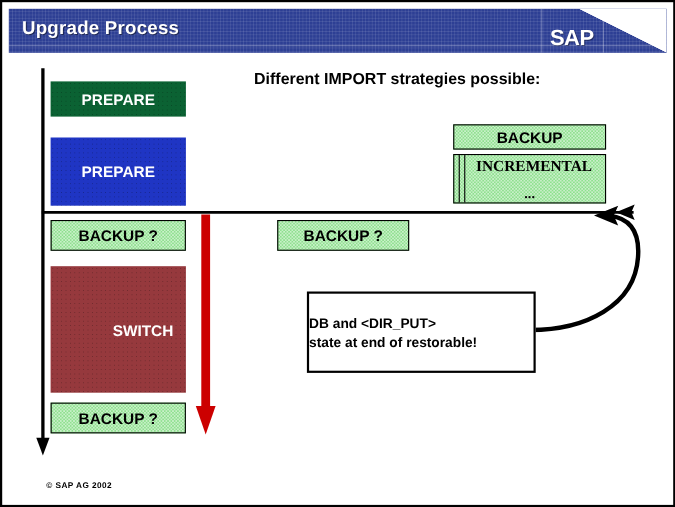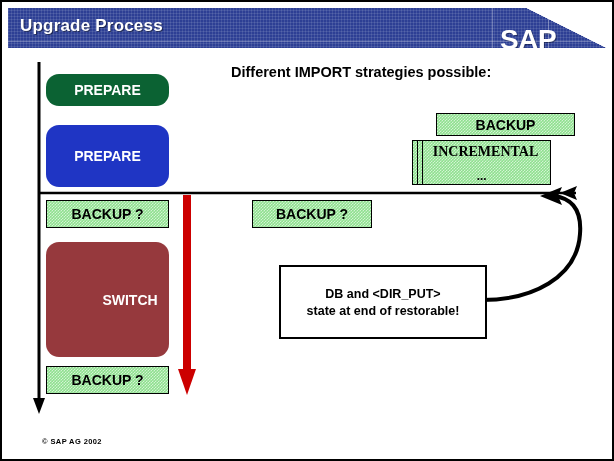--- a/index.html
+++ b/index.html
@@ -31,21 +31,21 @@
     text-shadow:1px 1px 0 rgba(0,0,0,.45);
     white-space:nowrap;
   }
   .hdr-vline{position:absolute;top:0;width:1px;height:40px;background:rgba(255,255,255,.30);}
   #hdr-v1{left:484px;}
   #hdr-v2{left:540px;}
   .hdr-hline{position:absolute;left:0;width:598px;height:1px;background:rgba(255,255,255,.28);}
   #hdr-h1{top:33px;}
   #sap-logo{
     position:absolute;left:492px;top:16px;
-    color:#ffffff;font-size:28px;font-weight:bold;
+    color:#ffffff;font-size:20px;font-weight:bold;
     font-family:"Liberation Sans", sans-serif;
     letter-spacing:-0.5px;
     z-index:4;
     text-shadow:1px 1px 0 rgba(0,0,0,.35);
   }
   
   #hdr-wedge{
     position:absolute;right:0;top:0;width:80px;height:40px;
     background:linear-gradient(to bottom left, #ffffff 49.6%, transparent 50%);
     z-index:3;
@@ -61,21 +61,20 @@
     position:absolute;
     display:flex;align-items:center;justify-content:center;
     font-size:14px;font-weight:bold;
     box-sizing:border-box;
     text-align:center;
   }
   .dotted-fill{
     background-image:
       radial-gradient(rgba(0,0,0,.30) .6px, transparent .7px);
     background-size:4px 4px;
-    border-radius:13px;
   }
   .box-prepare{background-color:#0b6233;color:#ffffff;}
   .box-import{background-color:#1f35c4;color:#ffffff;}
   .box-switch{background-color:#96393d;color:#ffffff;}
 
   .box-green{
     background-color:#8fe08f;
     color:#000000;
     border:1px solid #000000;
     background-image:
@@ -91,21 +90,21 @@
   }
   .stacked .spine.s1{left:4px;}
   .stacked .spine.s2{left:9px;}
   .arrow-svg{position:absolute;overflow:visible;}
 
   
   #callout{
     position:absolute;left:277px;top:263px;width:208px;height:74px;
     border:2px solid #000000;background:#ffffff;
     box-sizing:border-box;
-    display:flex;flex-direction:column;align-items:center;justify-content:center;
+    display:flex;flex-direction:column;justify-content:center;
     gap:3px;
   }
   #callout div{
     font-size:12.5px;font-weight:bold;color:#000000;white-space:nowrap;
   }
 
   
   #strategies-title{
     position:absolute;left:229px;top:62px;
     font-size:14.5px;font-weight:bold;color:#000000;white-space:nowrap;
@@ -152,21 +151,21 @@
   </div>
 
   <div class="pbox box-green" style="left:44px;top:364px;width:123px;height:28px;">
     <span>BACKUP ?</span>
   </div>
 
   <div class="pbox box-green" style="left:250px;top:198px;width:120px;height:28px;">
     <span>BACKUP ?</span>
   </div>
 
-  <div class="pbox box-green" style="left:434px;top:111px;width:139px;height:23px;">
+  <div class="pbox box-green" style="left:410px;top:111px;width:139px;height:23px;">
     <span>BACKUP</span>
   </div>
 
   <div class="pbox box-green stacked" style="left:410px;top:138px;width:139px;height:45px;flex-direction:column;justify-content:flex-start;padding-top:3px;font-family:Liberation Serif, serif;">
     <span class="spine s1"></span>
     <span class="spine s2"></span>
     <span style="margin-left:8px;">INCREMENTAL</span>
     <span style="margin-top:8px;font-size:13px;">...</span>
   </div>
 

